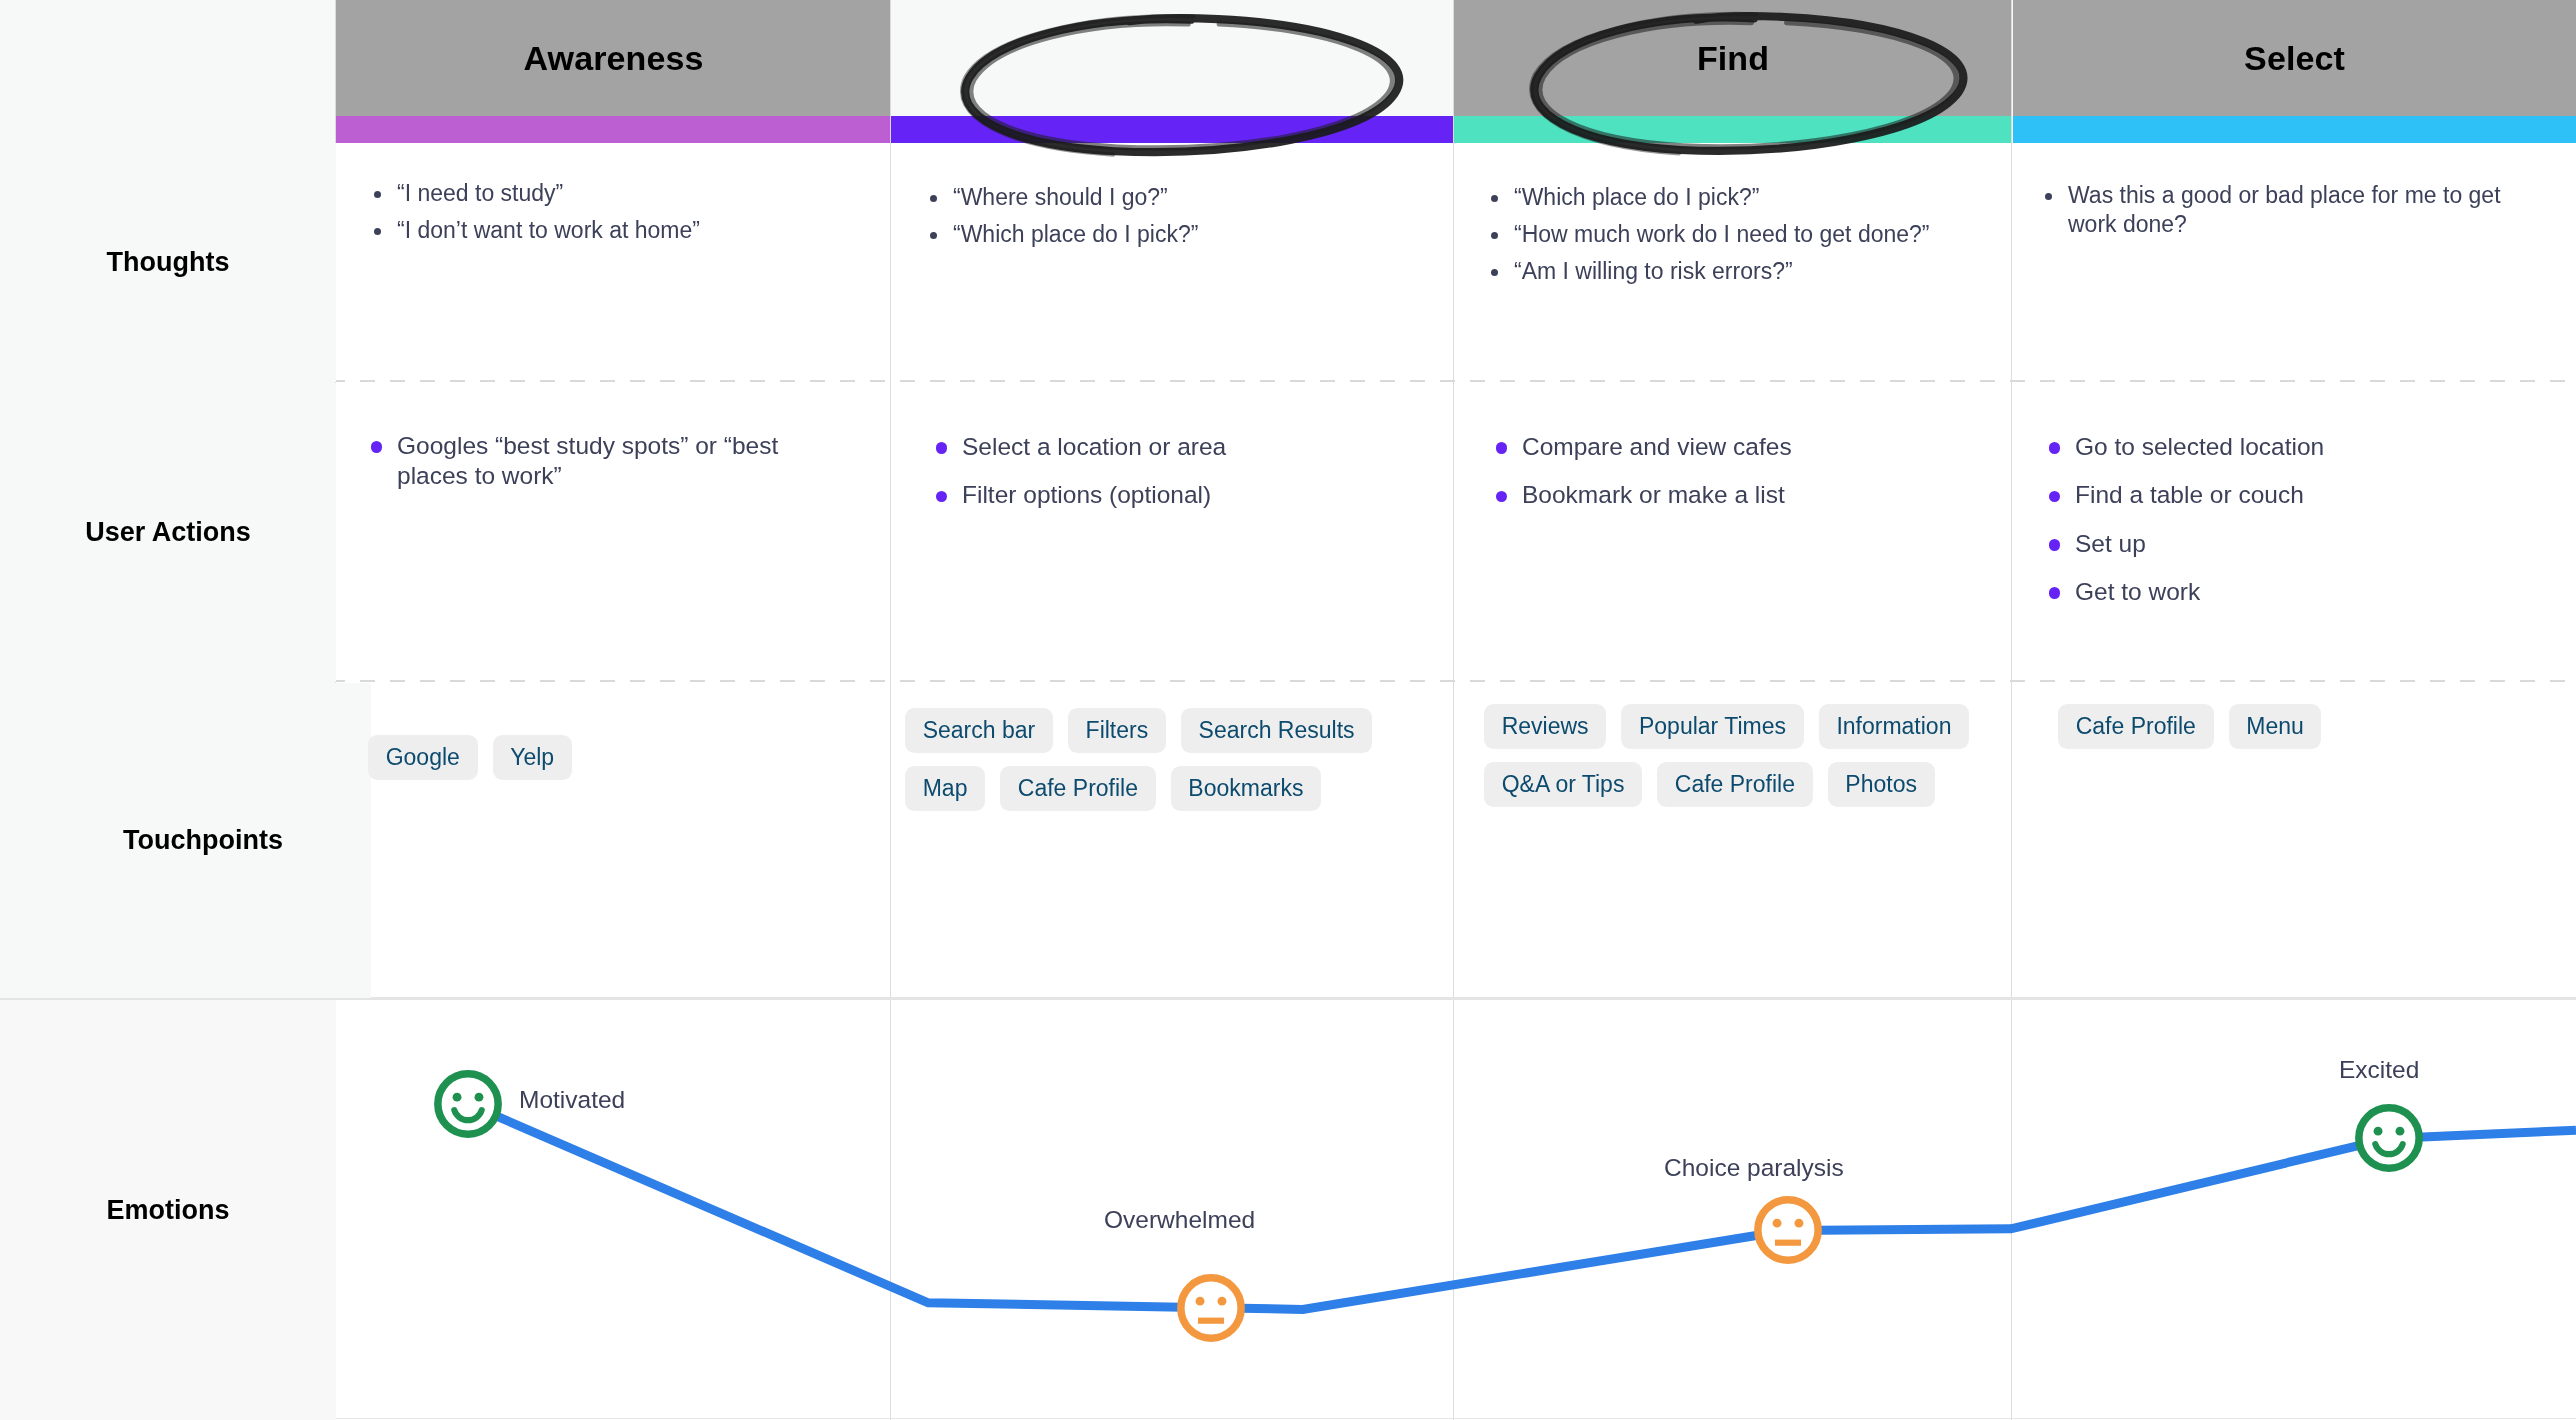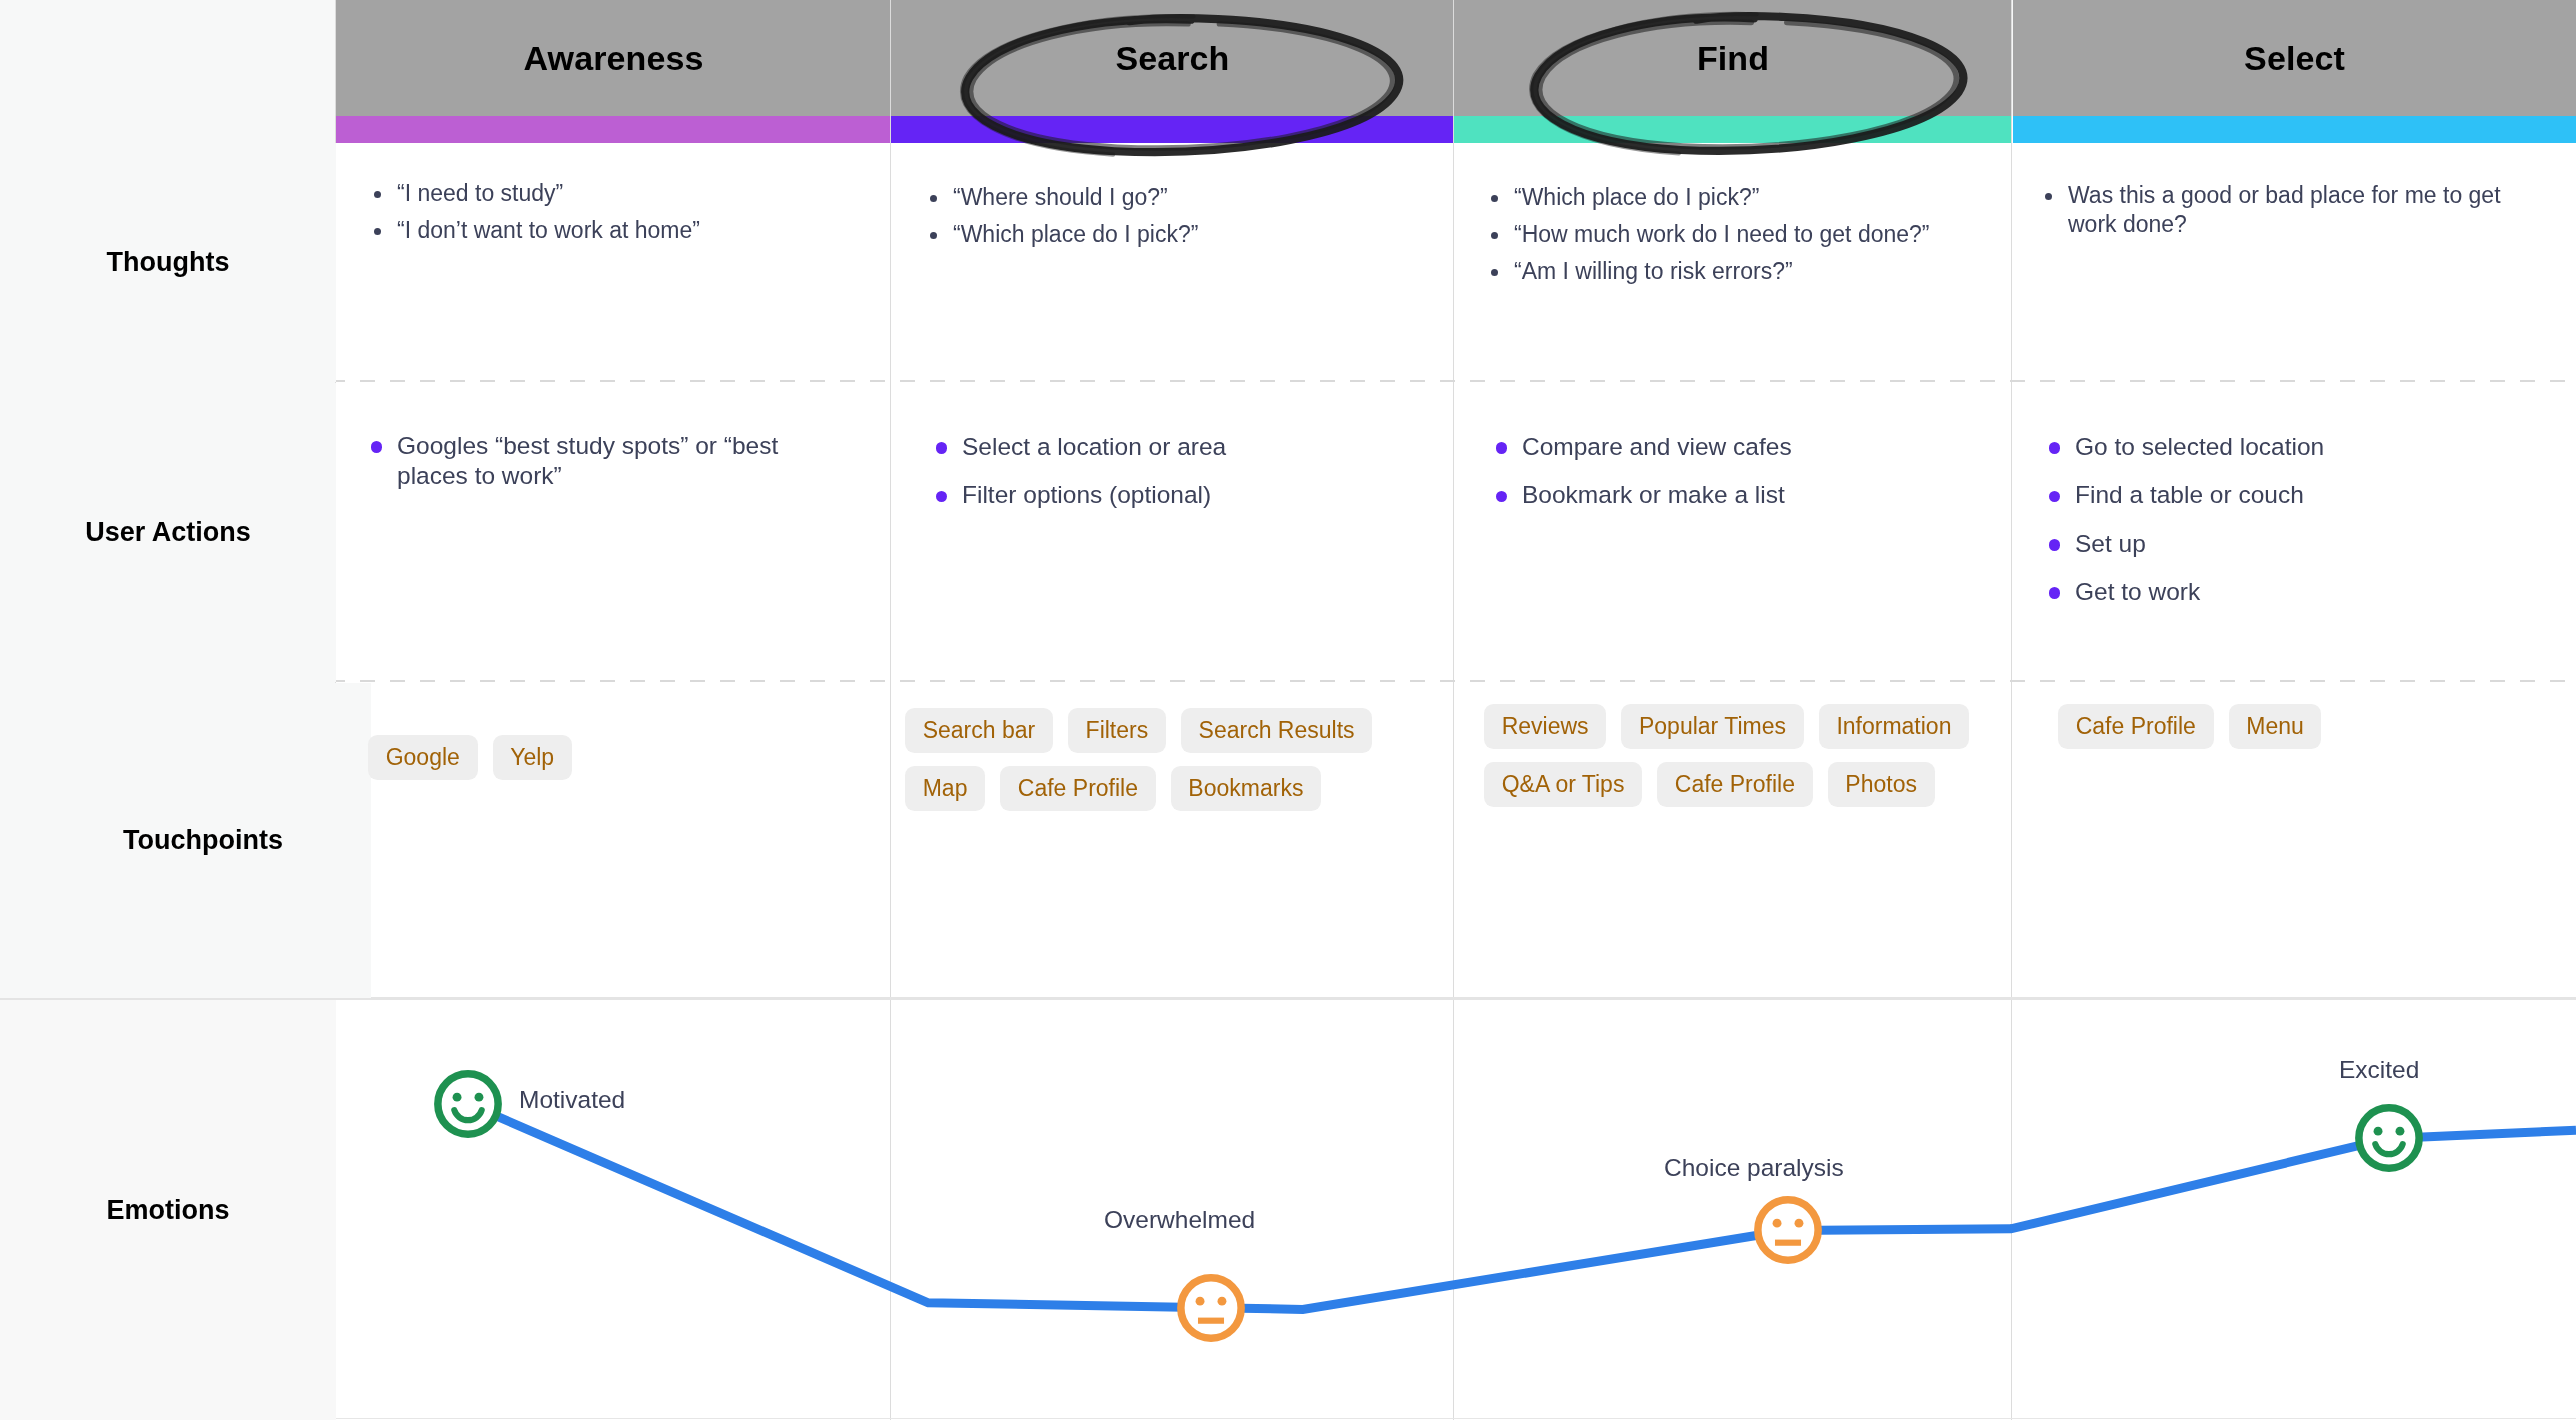--- a/index.html
+++ b/index.html
@@ -60,42 +60,39 @@
 
   
   .actions ul.blist li{font-size:24.5px;line-height:30px;margin-bottom:18.4px;color:#3c4159;}
   .actions ul.blist li::before{
     content:"";position:absolute;left:2.7px;top:10.2px;width:11.6px;height:11.6px;
     border-radius:50%;background:#6524f5;}
 
   
   .chips{display:flex;flex-wrap:wrap;gap:13.6px 15px;align-content:flex-start;}
   .chip{background:#eeeeee;border-radius:9.5px;
-    padding:8.9px 17.7px;font-size:23px;color:#a16207;white-space:nowrap;}
+    padding:8.9px 17.7px;font-size:23px;color:#0c4a6e;white-space:nowrap;}
 
   
   .scribble{position:absolute;pointer-events:none;}
 
   
   #emotion-layer{position:absolute;top:998px;left:0;width:2576px;height:423px;}
   .emo-label{position:absolute;font-size:24.5px;color:#3c4159;white-space:nowrap;}
 </style>
 </head>
 <body>
 
 <div id="root">
 
   <div class="header-band"></div>
   <div class="label-gutter"></div>
 
   <div class="hdr-cell col-0">
     <span class="title">Awareness</span>
-  </div>
-  <div class="hdr-cell col-1">
-    <span class="title">Search</span>
   </div>
   <div class="hdr-cell col-2">
     <span class="title">Find</span>
   </div>
   <div class="hdr-cell col-3">
     <span class="title">Select</span>
   </div>
 
   <div class="strip s0 col-0"></div>
   <div class="strip s1 col-1"></div>

